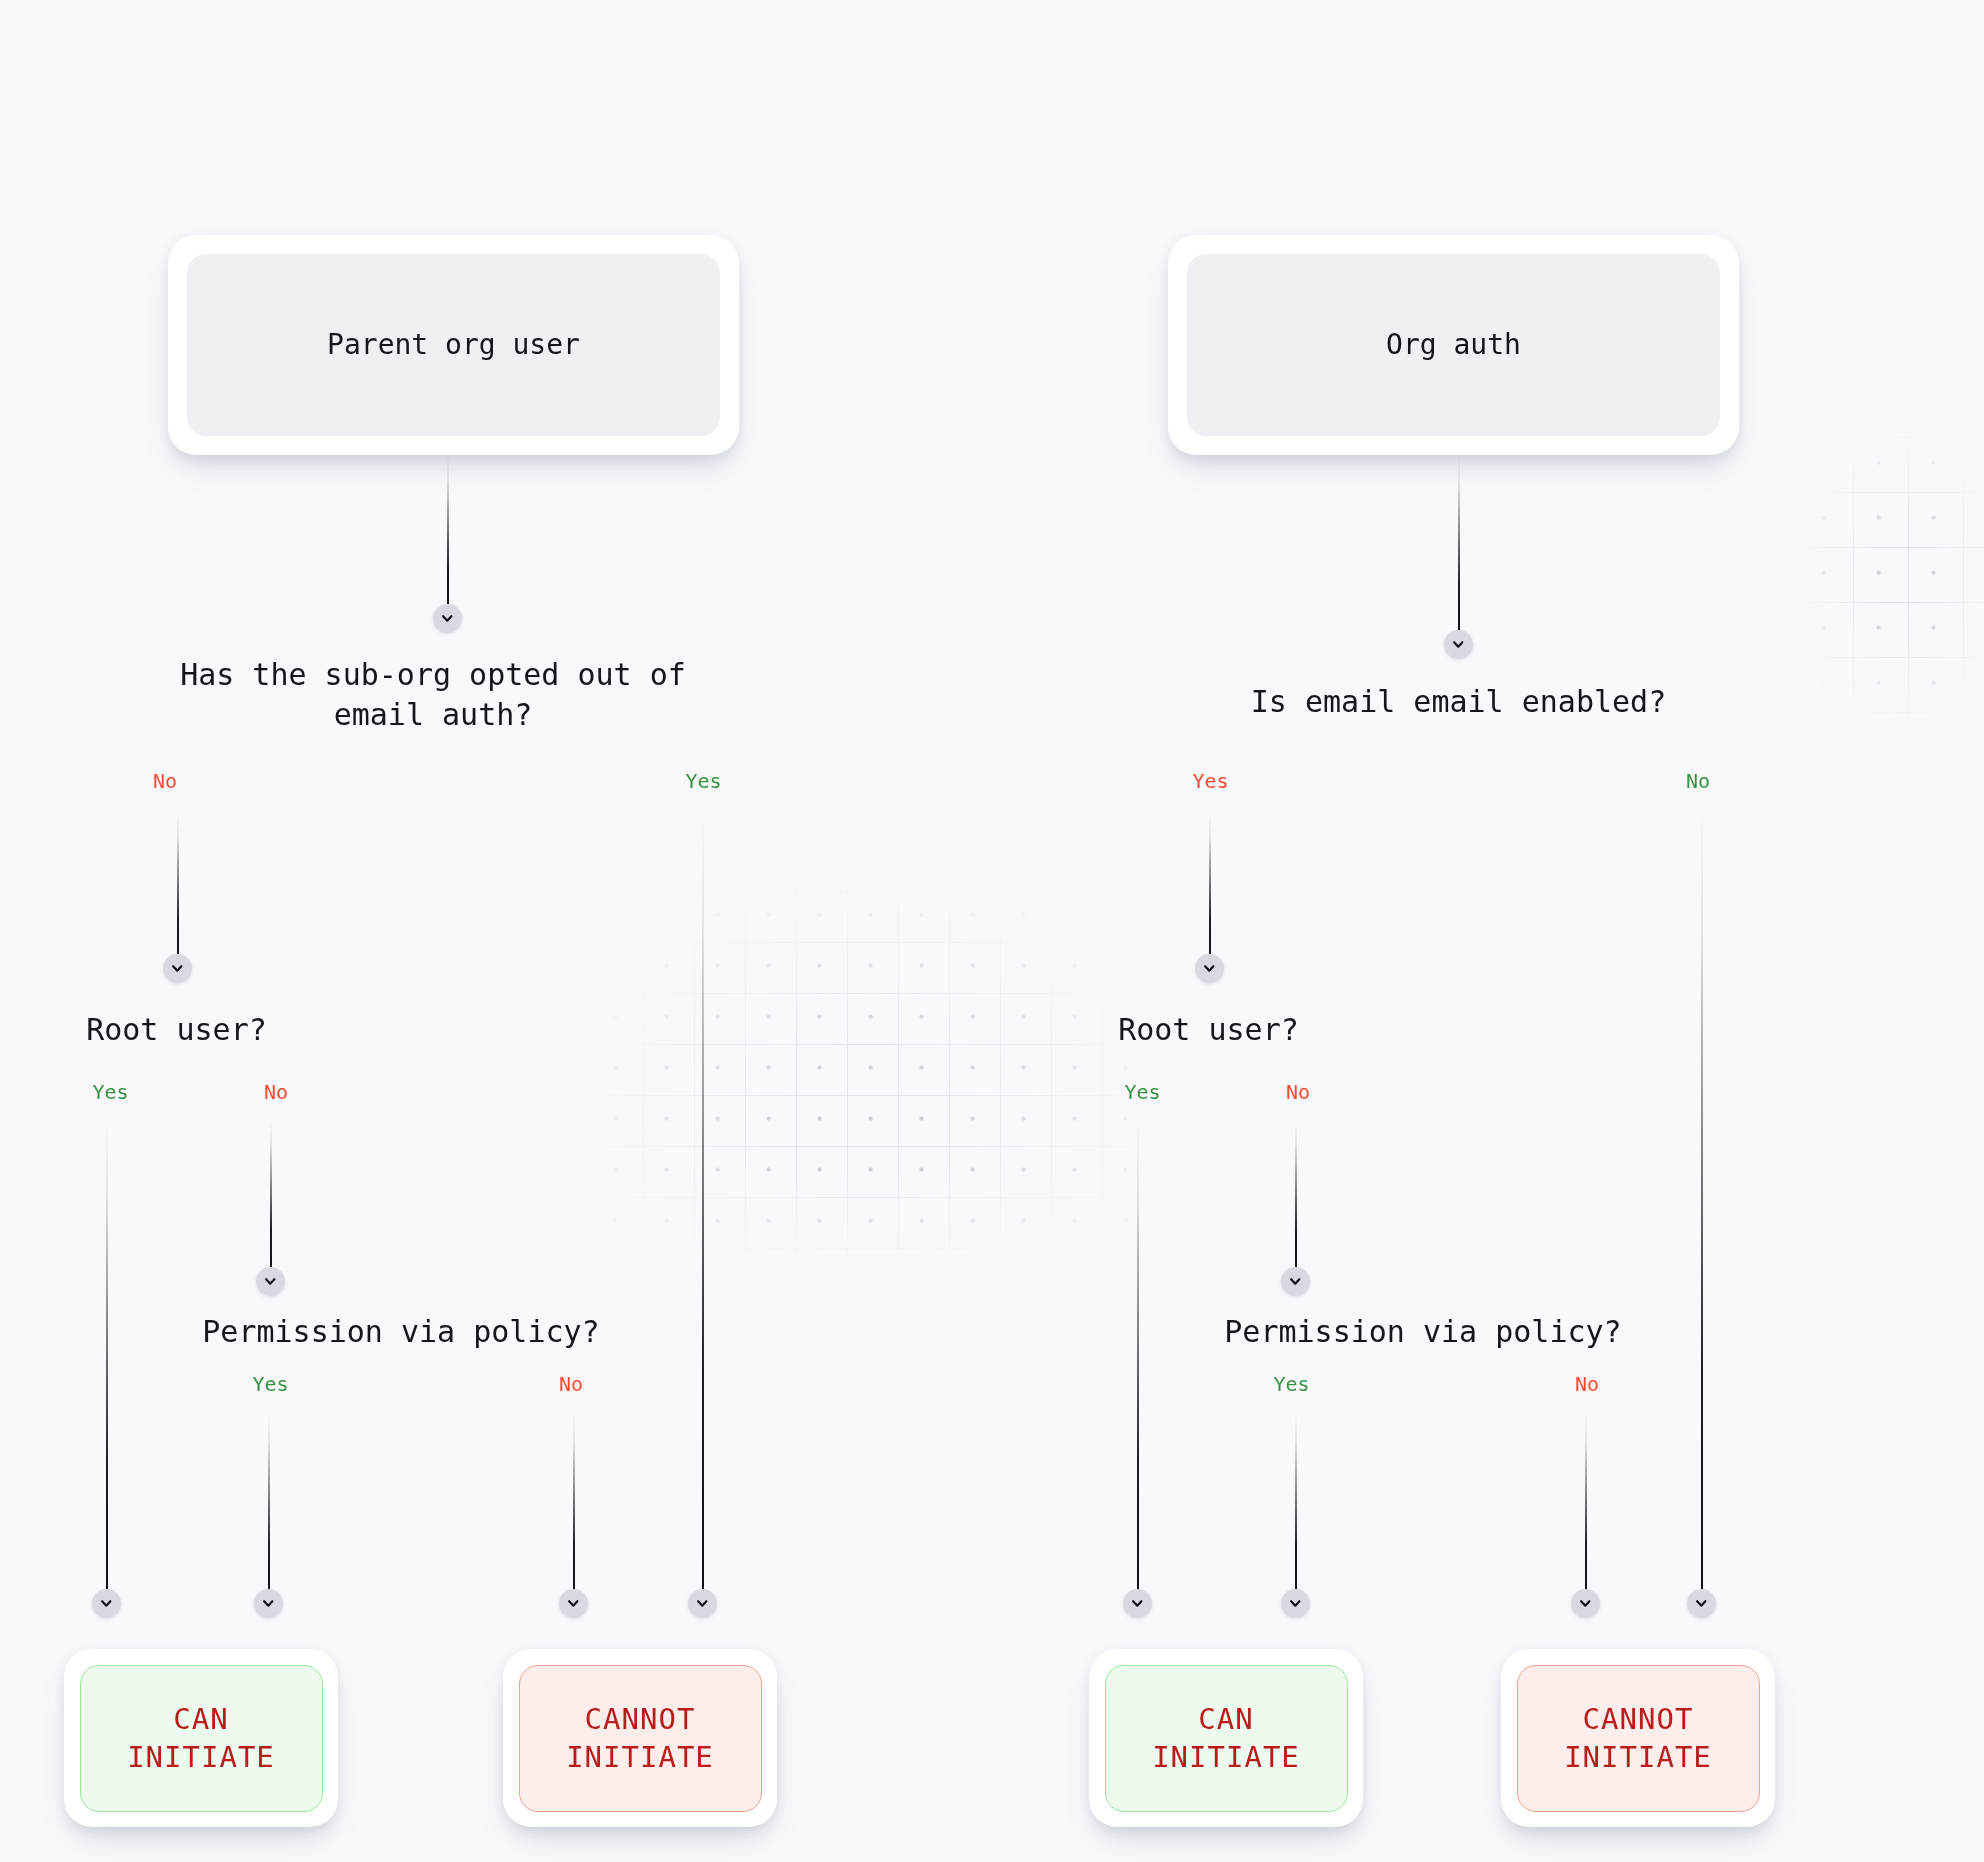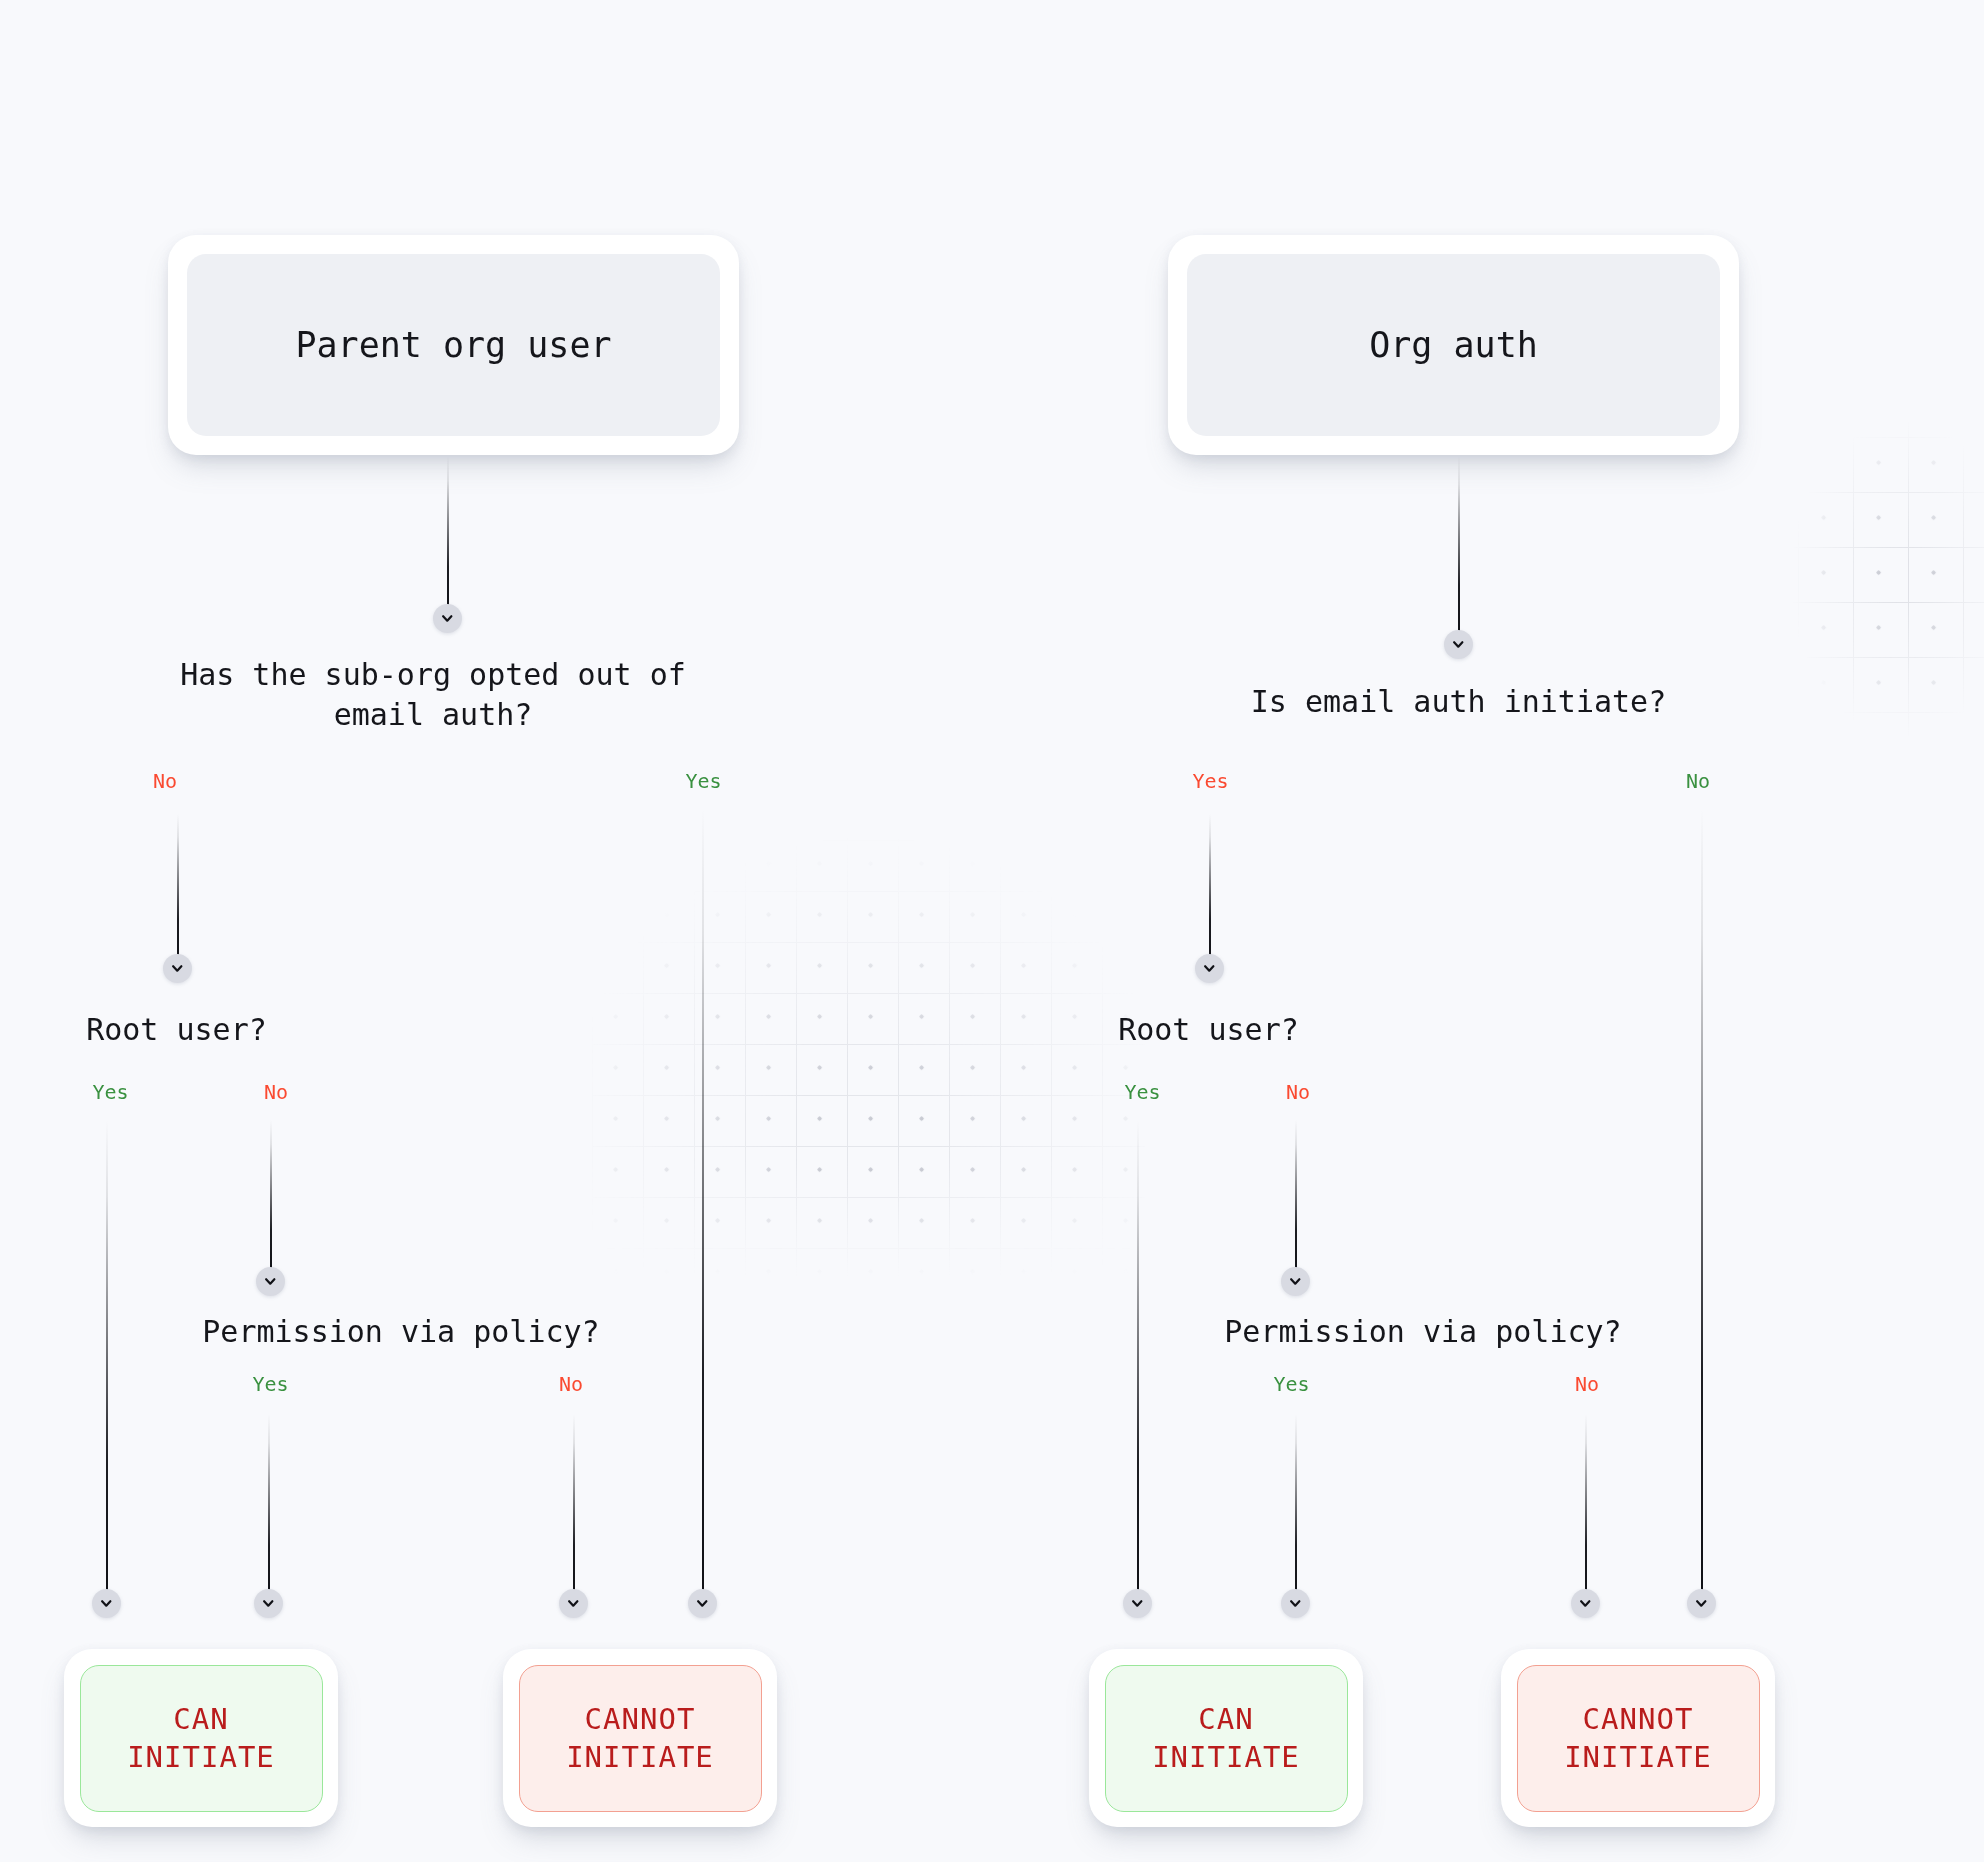--- a/index.html
+++ b/index.html
@@ -68,21 +68,21 @@
     box-shadow:0 16.5px 29px -7.6px rgba(110,118,140,.26),
                0 3.8px 10.2px rgba(110,118,140,.12);
     display:flex;align-items:center;justify-content:center;
   }
   .card .inner{
     border-radius:19px;display:flex;flex-direction:column;
     align-items:center;justify-content:center;text-align:center;
     white-space:pre-line;line-height:1.32;
   }
   .card.root .inner{background:#eef0f4;width:calc(100% - 38px);height:calc(100% - 38px);
-    font-size:35px;color:#15161b;}
+    font-size:28px;color:#15161b;}
   .card.term .inner{width:calc(100% - 33px);height:calc(100% - 33px);
     font-size:29px;color:#b91c1c;letter-spacing:1px;border-width:1.6px;border-style:solid;}
   .card.term.can  .inner{background:#effaef;border-color:#9ae79a;}
   .card.term.cannot .inner{background:#fdeeeb;border-color:#f3a091;}
 
   
   .question{
     position:absolute;text-align:center;font-size:30px;color:#15161b;
     line-height:1.32;white-space:pre-line;
   }
@@ -198,21 +198,21 @@
     <div class="inner">Org auth</div>
   </div>
 
   <div class="edge" style="left:1458px;top:456px;height:179px;"></div>
   <div class="chev" style="left:1444px;top:630px;">
     <svg width="16.5" height="16.5" viewBox="0 0 24 24" fill="none" stroke="#111217" stroke-width="3.2" stroke-linecap="round" stroke-linejoin="round">
         <polyline points="6 9 12 15.5 18 9"></polyline>
       </svg>
   </div>
 
-  <div class="question" style="left:1115px;top:682px;width:687px;">Is email auth initiate?</div>
+  <div class="question" style="left:1115px;top:682px;width:687px;">Is email email enabled?</div>
 
   <div class="branch yes-r" style="left:1166px;top:771px;width:89px;">Yes</div>
   <div class="branch no-g" style="left:1660px;top:771px;width:76px;">No</div>
 
   <div class="edge" style="left:1209px;top:814px;height:146px;"></div>
   <div class="chev" style="left:1195px;top:954px;">
     <svg width="16.5" height="16.5" viewBox="0 0 24 24" fill="none" stroke="#111217" stroke-width="3.2" stroke-linecap="round" stroke-linejoin="round">
         <polyline points="6 9 12 15.5 18 9"></polyline>
       </svg>
   </div>

